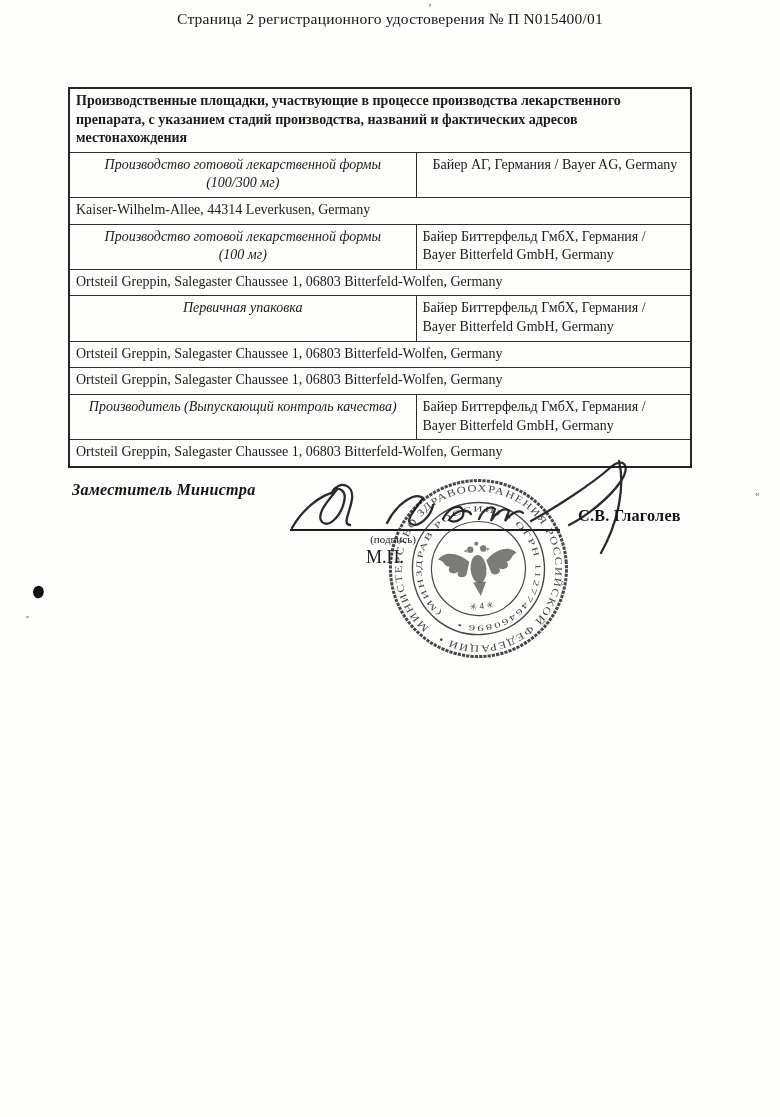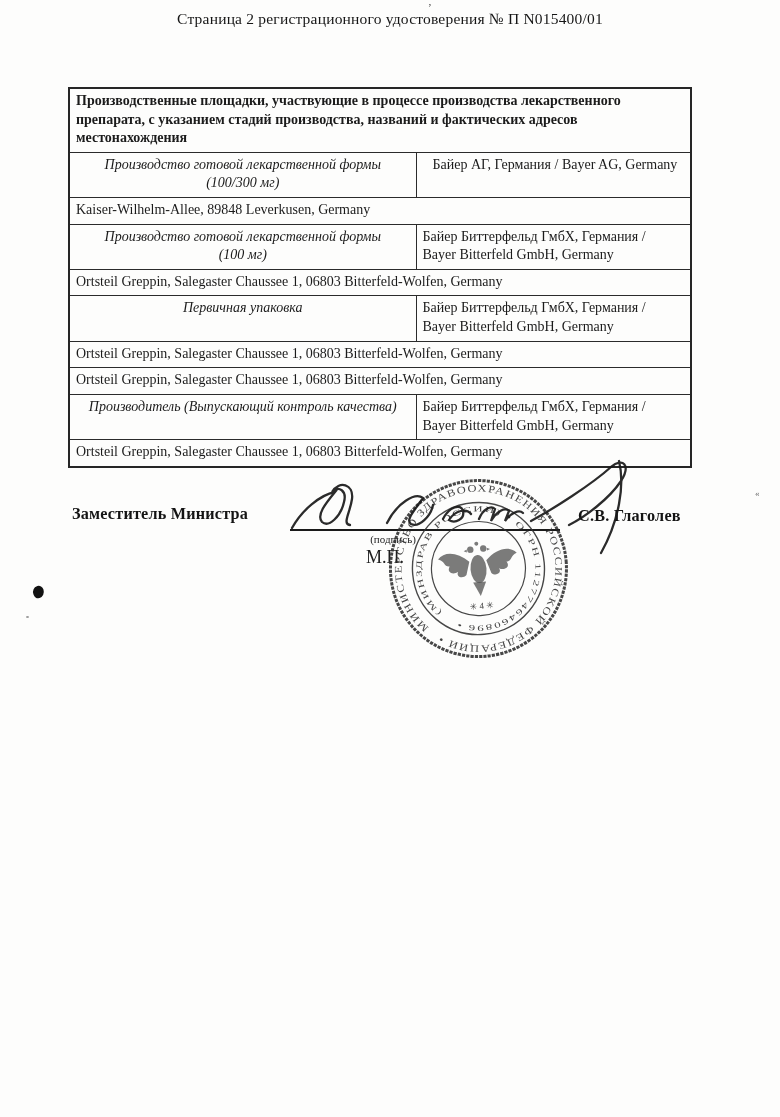--- a/index.html
+++ b/index.html
@@ -23,22 +23,22 @@
     border:1.6px solid #2b2b2b; padding:3px 6px 4px 6px;
     vertical-align:top; line-height:1.33;
   }
   td.hdr { font-weight:bold; height:56px; white-space:pre-line; }
   td.stage { font-style:italic; height:43px; white-space:pre-line;text-align:center; }
   td.maker { height:43px; white-space:pre-line; }
   td.maker.nw { white-space:nowrap; overflow:hidden;padding-left:16px; }
   td.addr { height:26px; white-space:nowrap; overflow:hidden; }
 
   .sig-title {
-    position:absolute; left:72px; top:505px; font-size:16.2px; font-weight:bold;
-    letter-spacing:.2px; color:#141414;
+    position:absolute; left:72px; top:481px; font-size:16.2px; font-weight:bold;
+    letter-spacing:.2px; color:#141414;font-style:italic;
   }
   .sig-name {
     position:absolute; left:578px; top:507px; font-size:16.2px; font-weight:bold;
     letter-spacing:.2px; color:#141414;
   }
   .sig-line {
     position:absolute; left:290px; top:529px; width:270px; height:2px; background:#1a1a1a;
   }
   .sig-caption {
     position:absolute; left:352px; top:533px; width:82px; text-align:center;
@@ -83,21 +83,21 @@
 препарата, с указанием стадий производства, названий и фактических адресов
 местонахождения</td>
     </tr>
 
     <tr>
       <td class="stage">Производство готовой лекарственной формы
 (100/300 мг)</td>
       <td class="maker nw">Байер АГ, Германия / Bayer AG, Germany</td>
     </tr>
     <tr>
-      <td class="addr" colspan="2">Kaiser-Wilhelm-Allee, 89848 Leverkusen, Germany</td>
+      <td class="addr" colspan="2">Kaiser-Wilhelm-Allee, 44314 Leverkusen, Germany</td>
     </tr>
 
     <tr>
       <td class="stage">Производство  готовой лекарственной формы
 (100 мг)</td>
       <td class="maker">Байер Биттерфельд ГмбХ, Германия /
 Bayer Bitterfeld GmbH, Germany</td>
     </tr>
     <tr>
       <td class="addr" colspan="2">Ortsteil Greppin, Salegaster Chaussee 1, 06803 Bitterfeld-Wolfen, Germany</td>

